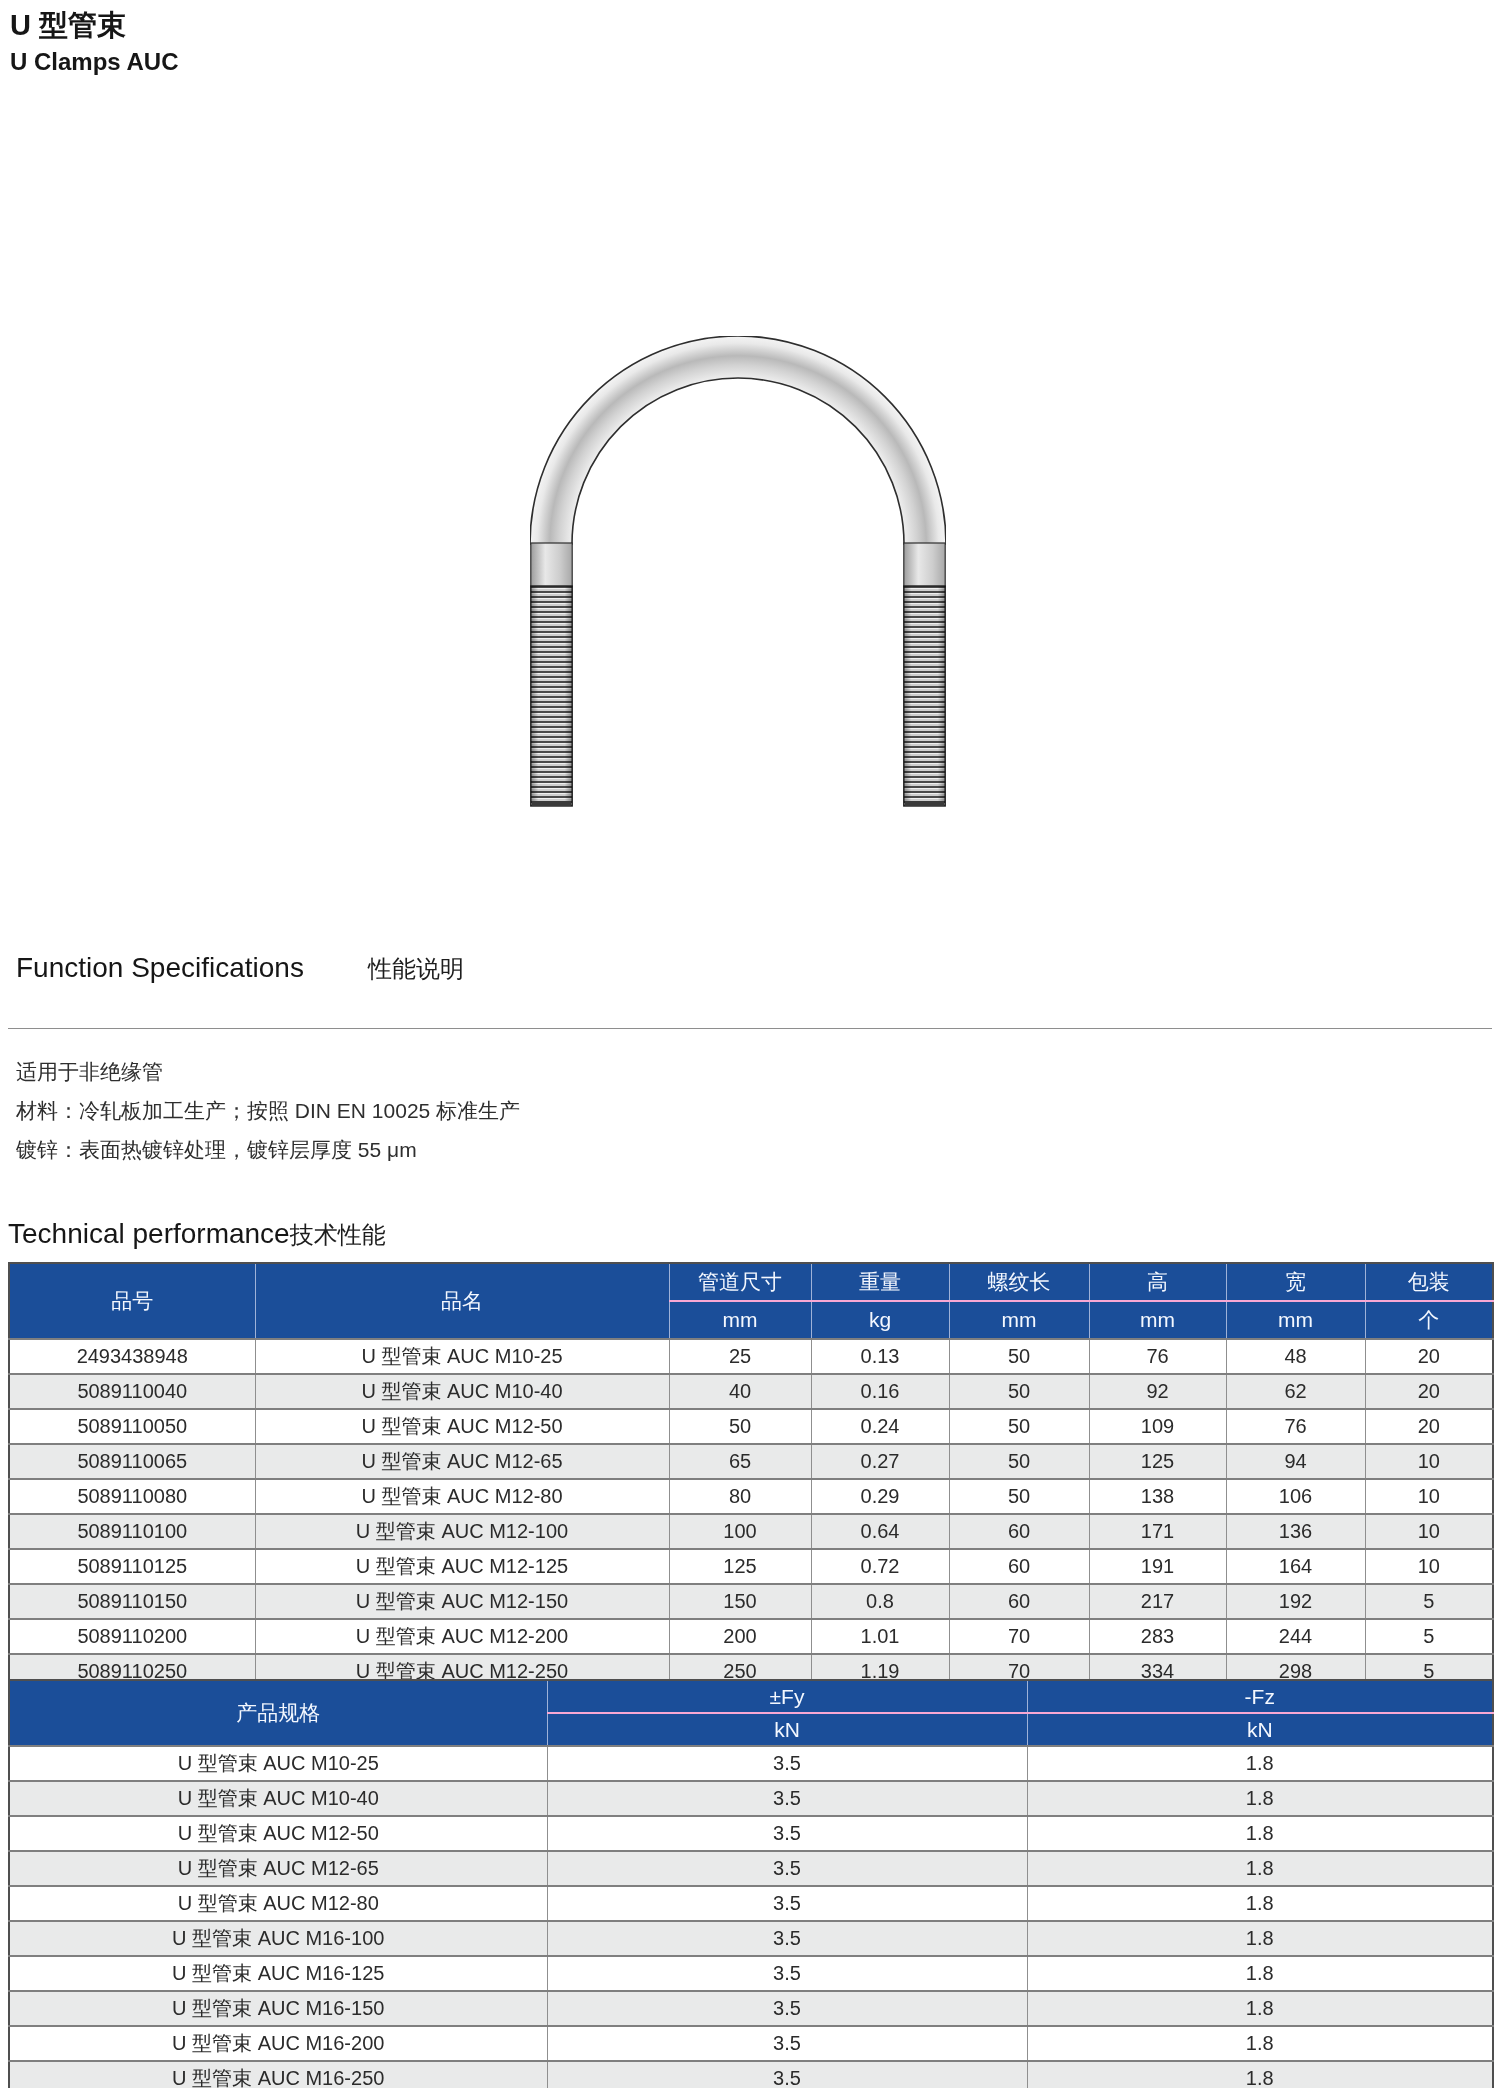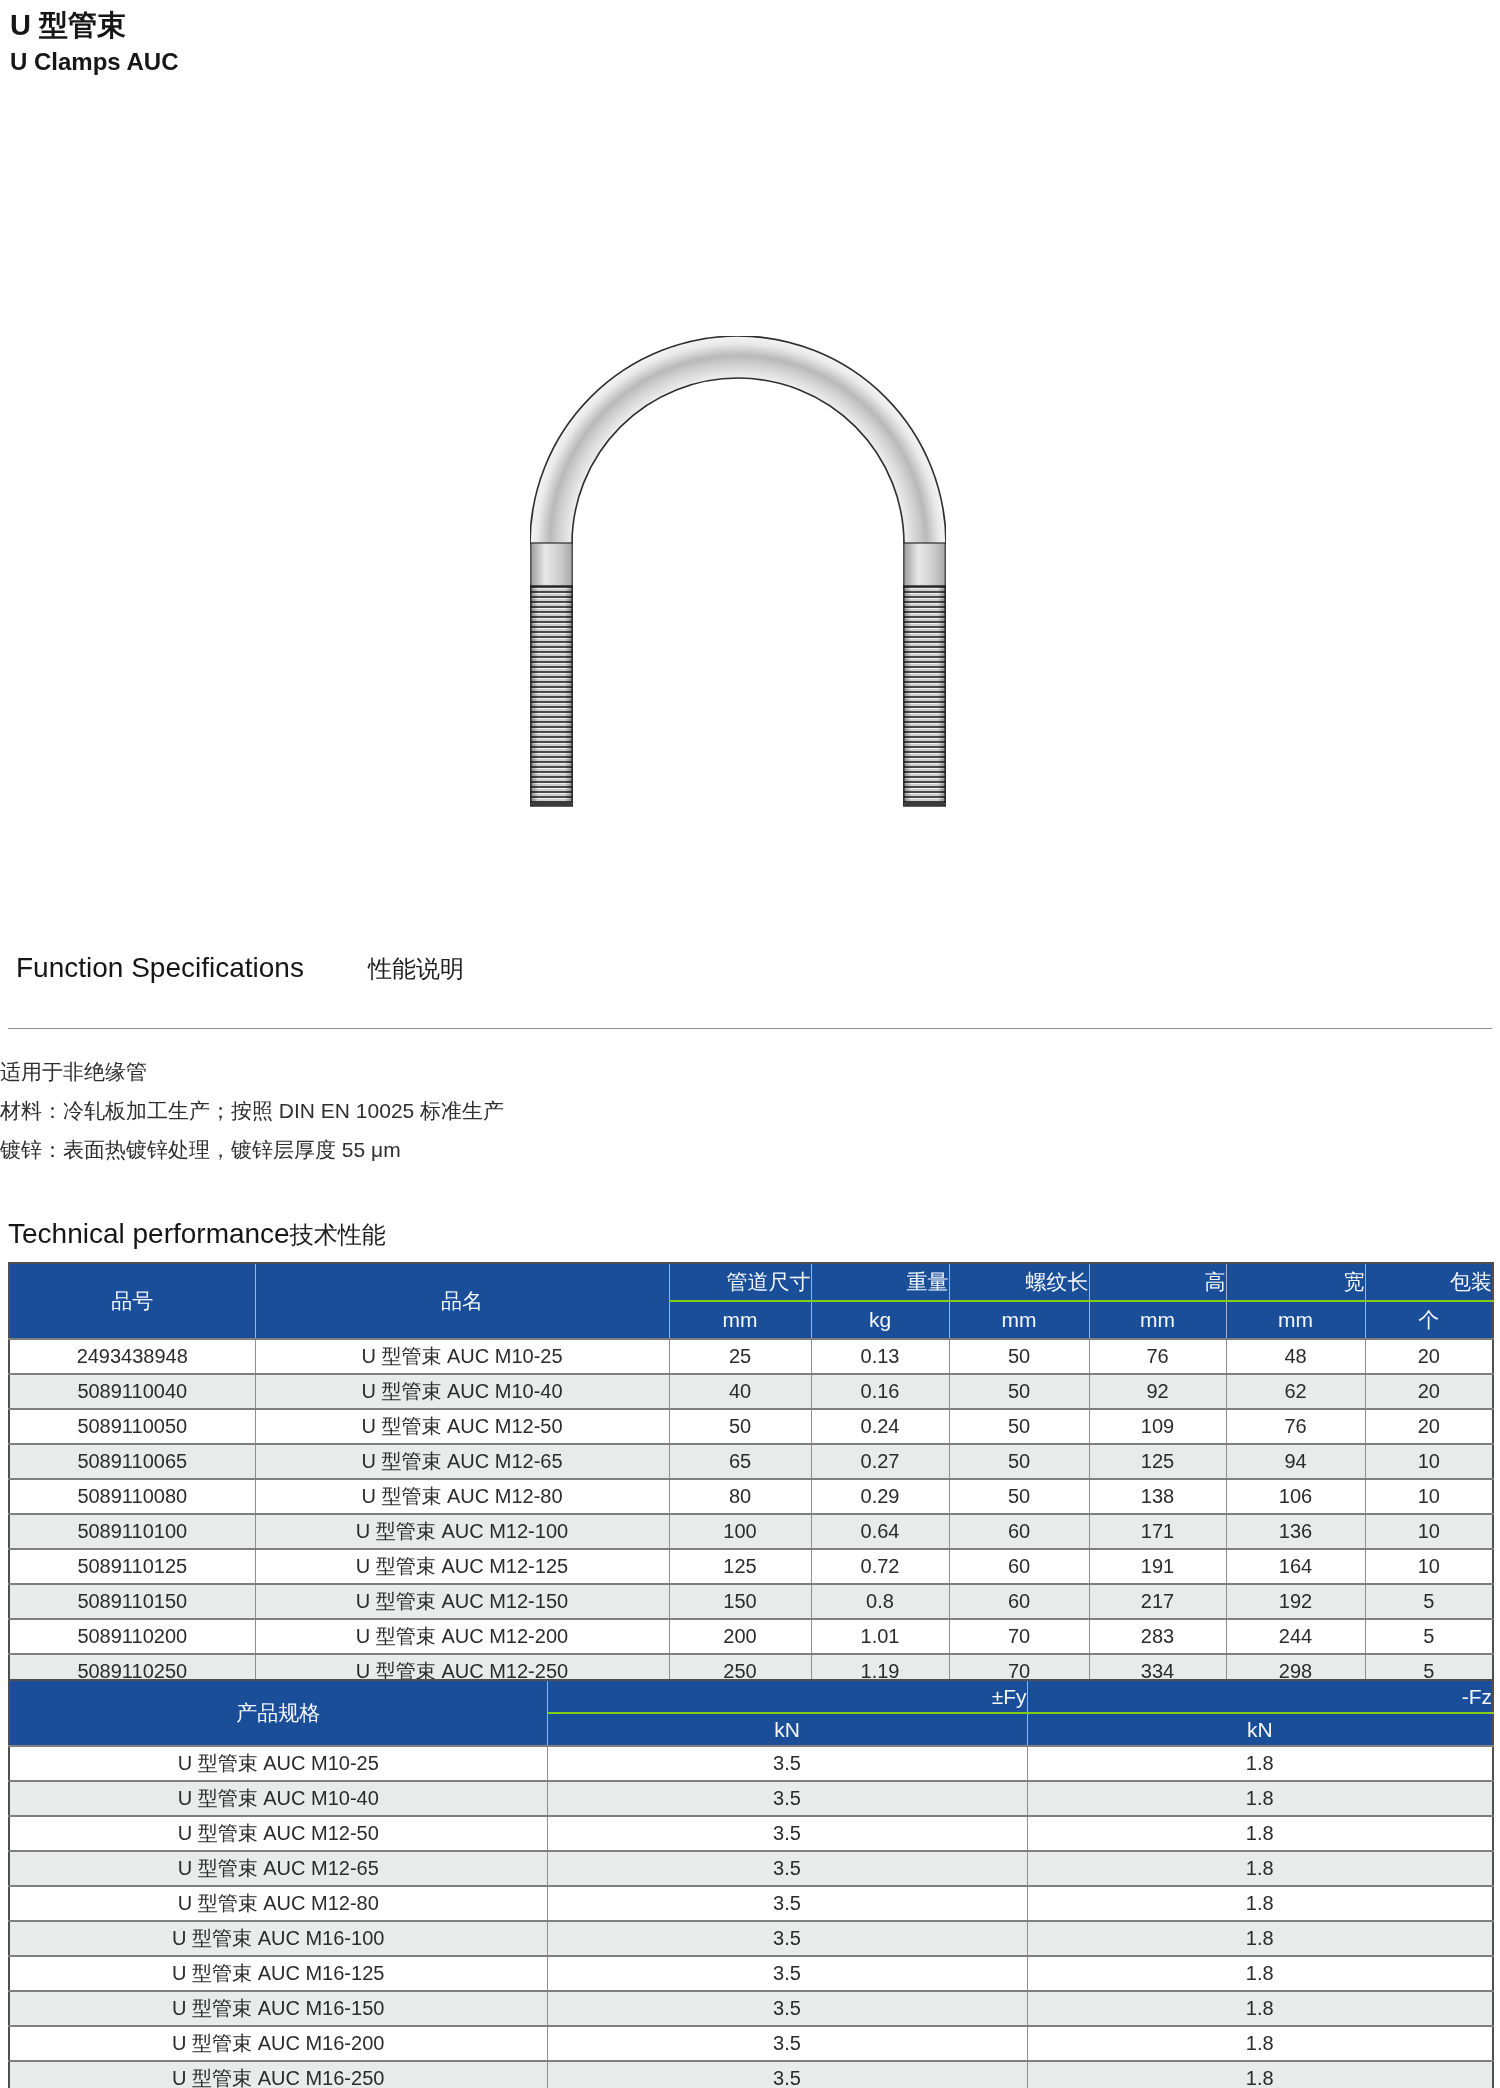--- a/index.html
+++ b/index.html
@@ -15,32 +15,32 @@
   
   .sec-heading{font-weight:400;color:#161616;white-space:nowrap;}
   .sec-heading .en{font-size:28px;}
   .sec-heading .zh{font-size:24px;color:#1d1d1d;}
   .fs-head{left:8px;top:952px;margin-left:8px;}
   .fs-head .zh{margin-left:64px;}
   .tp-head{left:8px;top:1218px;}
   .tp-head .zh{}
   .rule{left:8px;top:1028px;width:1484px;border-top:1px solid #8e8e8e;height:0;}
   
-  .spec-lines{left:0;top:1052px;font-size:21px;line-height:39px;color:#2e2e2e;}
+  .spec-lines{left:16px;top:1052px;font-size:21px;line-height:39px;color:#2e2e2e;}
   
   table.spec{position:absolute;left:8px;width:1484px;border-collapse:collapse;table-layout:fixed;
     border:2px solid #4f4f4f;background:#fff;}
   #table1{top:1262px;}
   #table2{top:1679px;}
   table.spec th{
     background:#1b4e99;color:#f4f8ff;font-weight:400;font-size:21px;
     height:36px;text-align:center;padding:0;
   }
   #table2 th{height:31px;}
-  table.spec th.lbl{border-bottom:2px solid #84cc16;text-align:right;}
+  table.spec th.lbl{border-bottom:2px solid #f9a8d4;}
   table.spec th.vdiv{border-left:1px solid #9fb2d8;}
   table.spec td{
     height:33px;text-align:center;font-size:20px;color:#2b2b2b;padding:0;
     border-top:2px solid #7f7f7f;border-left:1px solid #8f8f8f;background:#ffffff;
     overflow:hidden;white-space:nowrap;
   }
   table.spec td:first-child{border-left:none;}
   table.spec tbody tr:nth-child(even) td{background:#e9eaea;}
 </style>
 </head>

